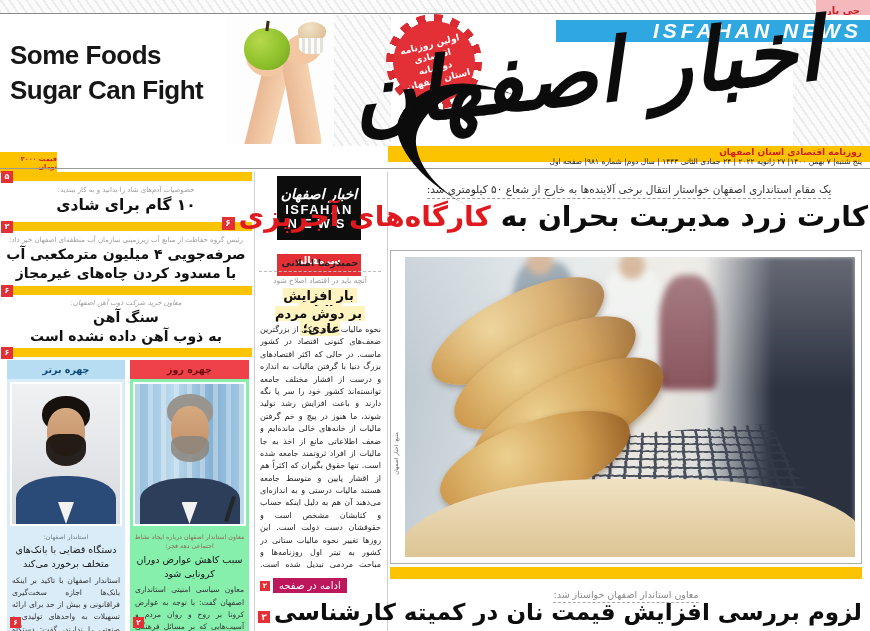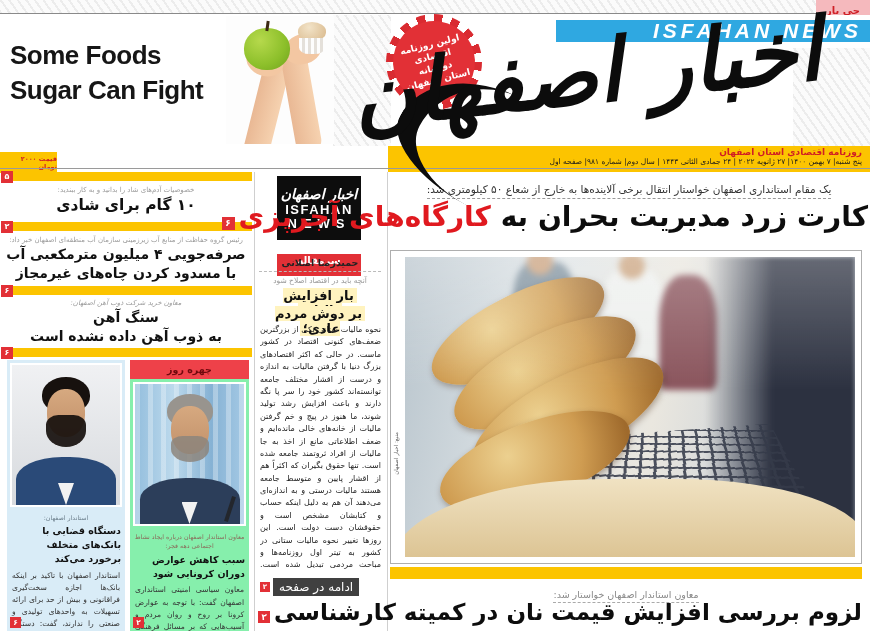--- a/index.html
+++ b/index.html
@@ -54,21 +54,21 @@
   .blue-strip { left:556px; top:20px; width:314px; height:22px; background:#2fa8e1;
     display:flex; align-items:center; justify-content:flex-end; padding:0 8px; direction:ltr; }
   .blue-strip span { color:#fff; font-family:"Liberation Sans", sans-serif; font-weight:bold;
     font-style:italic; font-size:21px; letter-spacing:4px; white-space:nowrap; }
   .corner-ad { left:816px; top:0; width:54px; height:21px; background:#f5b9bd;
     display:flex; align-items:center; justify-content:center; }
   .corner-ad span { color:#cf1f26; font-size:10px; font-weight:bold; letter-spacing:2px; }
 
   
   .yellow { background:#fcc400; }
-  .date-bar { left:388px; top:146px; width:482px; height:26px; padding:1px 8px 0 4px; text-align:right; }
+  .date-bar { left:388px; top:146px; width:482px; height:16px; padding:1px 8px 0 4px; text-align:right; }
   .date-bar .sub { color:#d01e24; font-weight:bold; font-size:9px; line-height:10px; }
   .date-bar .dates { color:#1a1a1a; font-size:7.5px; line-height:10px; }
   .price-chip { left:0; top:152px; width:57px; height:21px; display:flex; align-items:center; justify-content:center; }
   .price-chip span { color:#d01e24; font-size:6.5px; font-weight:bold; }
   .head-rule { left:0; top:168px; width:870px; height:1px; background:#9a9a9a; }
 
   
   .vdiv { top:172px; width:1px; height:459px; background:#cfcfcf; }
 
   
@@ -93,41 +93,41 @@
   .p-hair { position:absolute; left:50%; transform:translateX(-50%); border-radius:50% 50% 45% 45%; }
   .p-face { position:absolute; left:50%; transform:translateX(-50%); border-radius:46%;
     background:linear-gradient(#d6a980,#c29069); }
   .p-beard { position:absolute; left:50%; transform:translateX(-50%); border-radius:32% 32% 52% 52%; }
   .p-suit { position:absolute; left:50%; transform:translateX(-50%); bottom:0; border-radius:46% 46% 0 0; }
   .p-shirt { position:absolute; left:50%; transform:translateX(-50%); bottom:0; width:16px; height:22px;
     background:#f2f2f2; clip-path:polygon(50% 100%,0 0,100% 0); }
   .p-mic { position:absolute; right:12px; bottom:2px; width:4px; height:26px; background:#23262c; transform:rotate(18deg); }
   .pbox-kicker { padding:3px 4px 0; text-align:center; color:#8a6a5a; font-size:6.3px; line-height:1.5; }
   .pbox-blue .pbox-kicker { color:#6a7d8a; }
-  .pbox-headline { padding:2px 4px; color:#111; font-weight:bold; font-size:9.5px; line-height:1.45; }
+  .pbox-headline { padding:2px 4px; text-align:center; color:#111; font-weight:normal; font-size:9.5px; line-height:1.45; }
   .pbox-body { padding:2px 5px; text-align:justify; color:#333; font-size:7.6px; line-height:1.6; }
   .pbox-badge { position:absolute; left:3px; bottom:3px; width:11px; height:11px; font-size:7.5px; line-height:11px; }
 
   
   .logo-box { left:277px; top:176px; width:84px; height:64px; background:#0d0d0d; color:#fff;
     display:flex; flex-direction:column; align-items:center; justify-content:center; }
   .logo-fa { font-size:14px; font-style:italic; font-weight:bold; line-height:16px; }
   .logo-en1 { font-family:"Liberation Sans",sans-serif; font-weight:bold; font-size:13px; letter-spacing:1.5px; line-height:15px; }
   .logo-en2 { font-family:"Liberation Sans",sans-serif; font-weight:bold; font-size:13px; letter-spacing:6px; line-height:14px; }
   .edit-label { left:277px; top:240px; width:84px; height:22px; background:#e23036; color:#fff;
     font-size:10px; font-weight:bold; text-align:center; line-height:13px;margin-top:14px; }
   .edit-author { left:259px; top:257px; width:122px; text-align:center; font-size:9.5px; font-weight:bold; color:#222;
     border-bottom:1px dashed #bbb; padding-bottom:3px; }
   .edit-kicker { left:259px; top:276px; width:122px; text-align:center; font-size:7.5px; color:#999; }
   .edit-head { left:259px; width:122px; text-align:center; font-size:13px; font-weight:bold; color:#111; }
   .edit-head span { background:#fff3bf; padding:0 3px; }
   .edit-body { left:260px; top:324px; width:121px; height:250px; overflow:hidden;
     font-size:8px; line-height:1.55; text-align:justify; color:#222; }
   .continue-chip { left:260px; top:578px; display:flex; align-items:center; gap:3px; direction:rtl; }
-  .continue-chip .lbl { background:#404040; color:#fff; font-size:12px; padding:2px 6px; }
+  .continue-chip .lbl { background:#be185d; color:#fff; font-size:10px; padding:2px 6px; }
   .continue-badge { width:10px; height:10px; font-size:7px; line-height:10px; }
 
   
   .lead-kicker-wrap { left:390px; top:178px; width:478px; text-align:center; }
   .lead-kicker { display:inline-block; color:#333; font-size:10.5px; padding-bottom:3px; border-bottom:1px dashed #999; }
   .lead-headline { left:390px; top:200px; width:478px; text-align:center; font-size:28px; font-weight:900;
     color:#0d0d0d; letter-spacing:-1px; white-space:nowrap; }
   .lead-red { color:#e0191f; }
   .lead-badge { display:inline-block; width:13px; height:13px; font-size:9px; line-height:13px; vertical-align:baseline; margin-right:4px; }
 
@@ -238,20 +238,21 @@
   <div class="abs lc-bar yellow" style="top:286px;"></div>
   <div class="abs badge lc-badge" style="top:285px;">۶</div>
   <div class="abs lc-kicker" style="top:299px;font-style:italic;">معاون خرید شرکت ذوب آهن اصفهان:</div>
   <div class="abs lc-head" style="top:309px; font-size:14px;">سنگ آهن</div>
   <div class="abs lc-head" style="top:328px; font-size:14px;">به ذوب آهن داده نشده است</div>
 
   <div class="abs lc-bar yellow" style="top:348px;"></div>
   <div class="abs badge lc-badge" style="top:347px;">۶</div>
 
   <div class="abs pbox pbox-blue">
+    <div class="pbox-head">چهره برتر</div>
     <div class="photo-wrap">
       <div class="portrait port-blue">
         <div class="p-hair" style="top:12px; width:48px; height:36px; background:#17110e;"></div>
         <div class="p-face" style="top:24px; width:38px; height:48px;"></div>
         <div class="p-beard" style="top:50px; width:40px; height:32px; background:rgba(24,17,14,.93);"></div>
         <div class="p-suit" style="width:100px; height:48px; background:#2a4a78;"></div>
         <div class="p-shirt"></div>
       </div>
     </div>
     <div class="pbox-kicker">استاندار اصفهان:</div>

